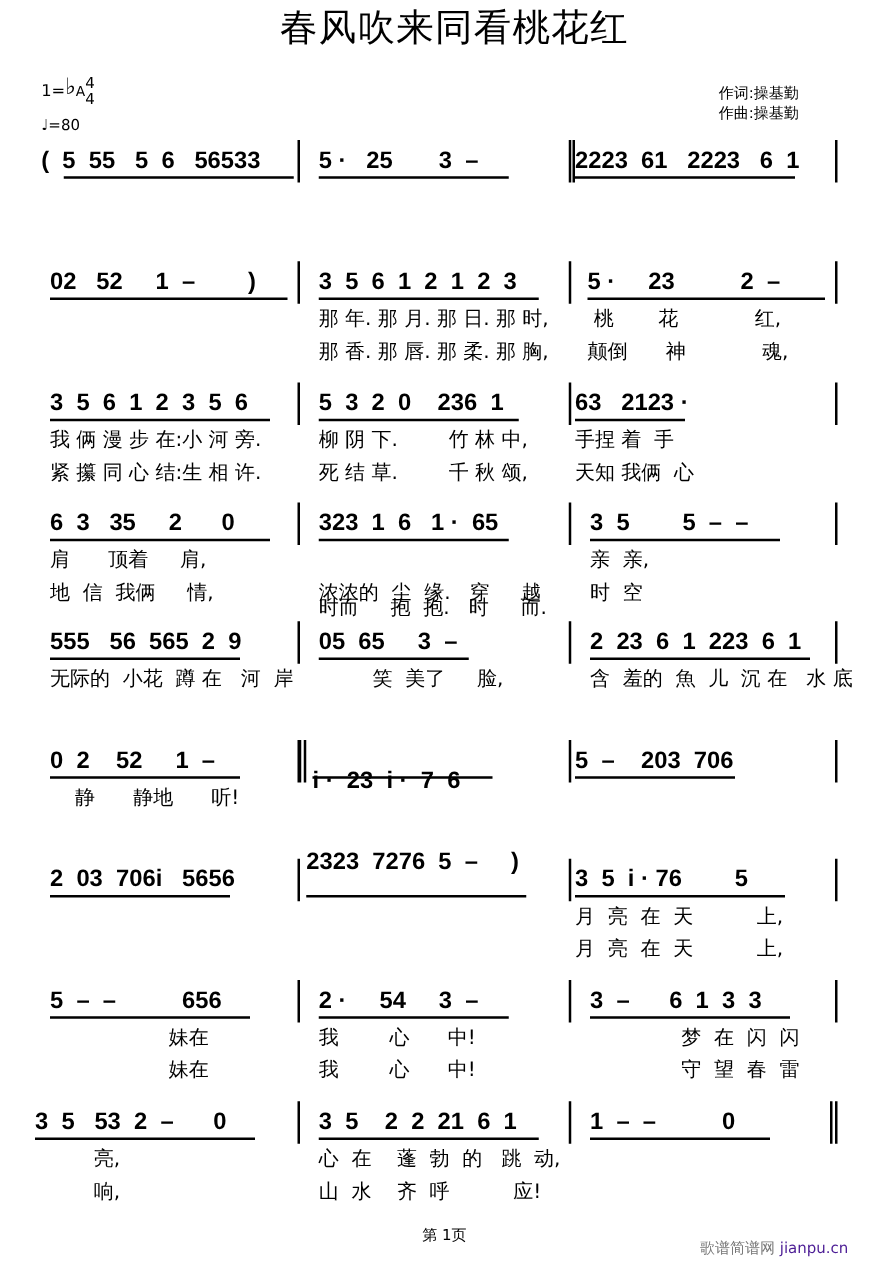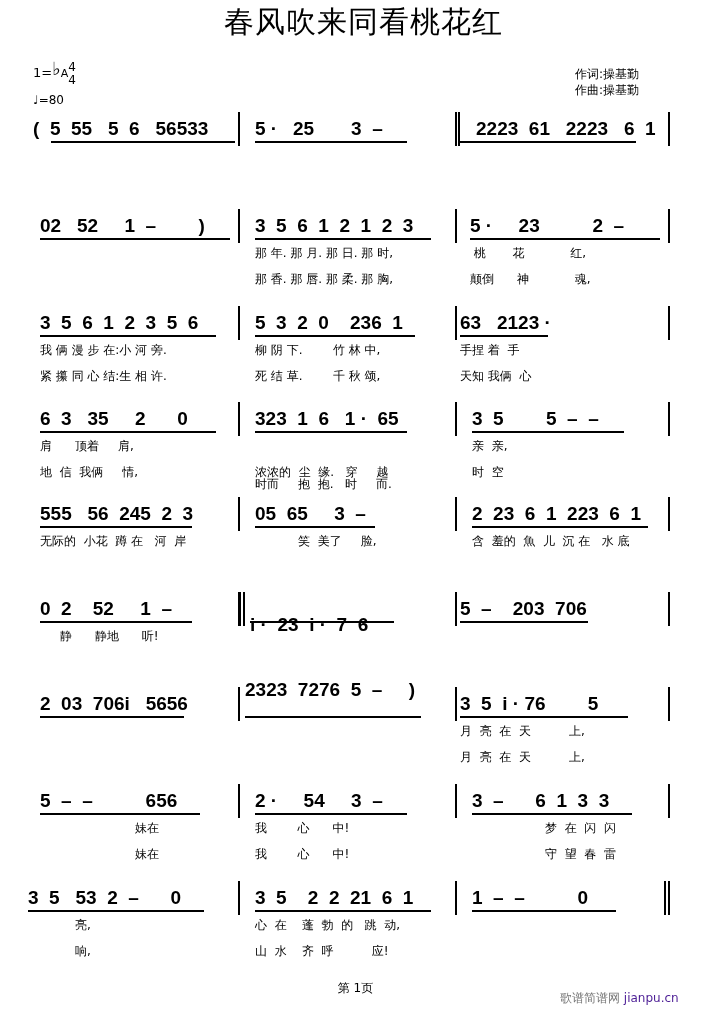--- a/index.html
+++ b/index.html
@@ -6,21 +6,21 @@
   body { width: 711px; height: 1016px; position: relative; overflow: hidden;
          font-family: "DejaVu Sans", sans-serif; color: #000; }
   .abs { position: absolute; }
   .title { left: 8px; width: 711px; top: 2px; text-align: center; font-size: 30px; letter-spacing: 1px; }
   .key { left: 33px; top: 60px; font-size: 13px; }
   .key .flat { font-size: 18px; position: relative; top: -2px; }
   .key .frac { display: inline-block; vertical-align: middle; text-align: center; font-size: 12px; line-height: 13px; }
   .tempo { left: 33px; top: 93px; font-size: 12px; }
   .credits { left: 575px; top: 66px; font-size: 12px; line-height: 16px; }
   .note { font-family: "Liberation Sans", sans-serif; font-weight: bold; font-size: 19px; white-space: pre; }
-  .lyr { font-size: 12px; white-space: pre; letter-spacing: 0px; text-align: center; }
+  .lyr { font-size: 16px; white-space: pre; letter-spacing: 0px; text-align: center; }
   .bar { width: 1.6px; background: #000; }
   .ul { height: 1.5px; background: #000; }
   .footer { left: 0; width: 711px; top: 980px; text-align: center; font-size: 12px; }
   .wm { left: 560px; top: 990px; font-size: 12px; color: #777; }
   .wm .site { color: #4c1d95; }
 </style>
 </head>
 <body>
 
 <div class="abs title">春风吹来同看桃花红</div>
@@ -35,21 +35,21 @@
 <div class="abs credits">
   <div>作词:操基勤</div>
   <div>作曲:操基勤</div>
 </div>
 
 <div id="score">
     <div class="abs note" style="left: 33px; top: 118px;">(  5  55   5  6   56533</div>
     <div class="abs ul" style="left: 51px; top: 141px; width: 184px;"></div>
     <div class="abs note" style="left: 255px; top: 118px;">5 ·   25       3  –</div>
     <div class="abs ul" style="left: 255px; top: 141px; width: 152px;"></div>
-    <div class="abs note" style="left: 460px; top: 118px; margin-left: 16px;">2223  61   2223   6  1</div>
+    <div class="abs note" style="left: 460px; top: 118px;">2223  61   2223   6  1</div>
     <div class="abs ul" style="left: 460px; top: 141px; width: 176px;"></div>
     <div class="abs bar" style="left: 238px; top: 112px; height: 34px;"></div>
     <div class="abs bar" style="left: 455px; top: 112px; height: 34px;"></div>
     <div class="abs bar" style="left: 458px; top: 112px; height: 34px;"></div>
     <div class="abs bar" style="left: 668px; top: 112px; height: 34px;"></div>
     <div class="abs note" style="left: 40px; top: 215px;">02   52     1  –        )</div>
     <div class="abs ul" style="left: 40px; top: 238px; width: 190px;"></div>
     <div class="abs note" style="left: 255px; top: 215px;">3  5  6  1  2  1  2  3</div>
     <div class="abs ul" style="left: 255px; top: 238px; width: 176px;"></div>
     <div class="abs note" style="left: 470px; top: 215px;">5 ·     23          2  –</div>
@@ -84,21 +84,21 @@
     <div class="abs ul" style="left: 472px; top: 431px; width: 152px;"></div>
     <div class="abs bar" style="left: 238px; top: 402px; height: 34px;"></div>
     <div class="abs bar" style="left: 455px; top: 402px; height: 34px;"></div>
     <div class="abs bar" style="left: 668px; top: 402px; height: 34px;"></div>
     <div class="abs lyr" style="left: 40px; top: 438px;">肩      顶着     肩,</div>
     <div class="abs lyr" style="left: 255px; top: 438px; margin-top: 38px;">时而     抱  抱.   时     而.</div>
     <div class="abs lyr" style="left: 472px; top: 438px;">亲  亲,</div>
     <div class="abs lyr" style="left: 40px; top: 464px;">地  信  我俩     情,</div>
     <div class="abs lyr" style="left: 255px; top: 464px;">浓浓的  尘  缘.   穿     越</div>
     <div class="abs lyr" style="left: 472px; top: 464px;">时  空</div>
-    <div class="abs note" style="left: 40px; top: 503px;">555   56  245  2  3</div>
+    <div class="abs note" style="left: 40px; top: 503px;">555   56  565  2  9</div>
     <div class="abs ul" style="left: 40px; top: 526px; width: 152px;"></div>
     <div class="abs note" style="left: 255px; top: 503px;">05  65     3  –</div>
     <div class="abs ul" style="left: 255px; top: 526px; width: 120px;"></div>
     <div class="abs note" style="left: 472px; top: 503px; text-align: center;">2  23  6  1  223  6  1</div>
     <div class="abs ul" style="left: 472px; top: 526px; width: 176px;"></div>
     <div class="abs bar" style="left: 238px; top: 497px; height: 34px;"></div>
     <div class="abs bar" style="left: 455px; top: 497px; height: 34px;"></div>
     <div class="abs bar" style="left: 668px; top: 497px; height: 34px;"></div>
     <div class="abs lyr" style="left: 40px; top: 533px;">无际的  小花  蹲 在   河  岸</div>
     <div class="abs lyr" style="left: 298px; top: 533px;">笑  美了     脸,</div>

